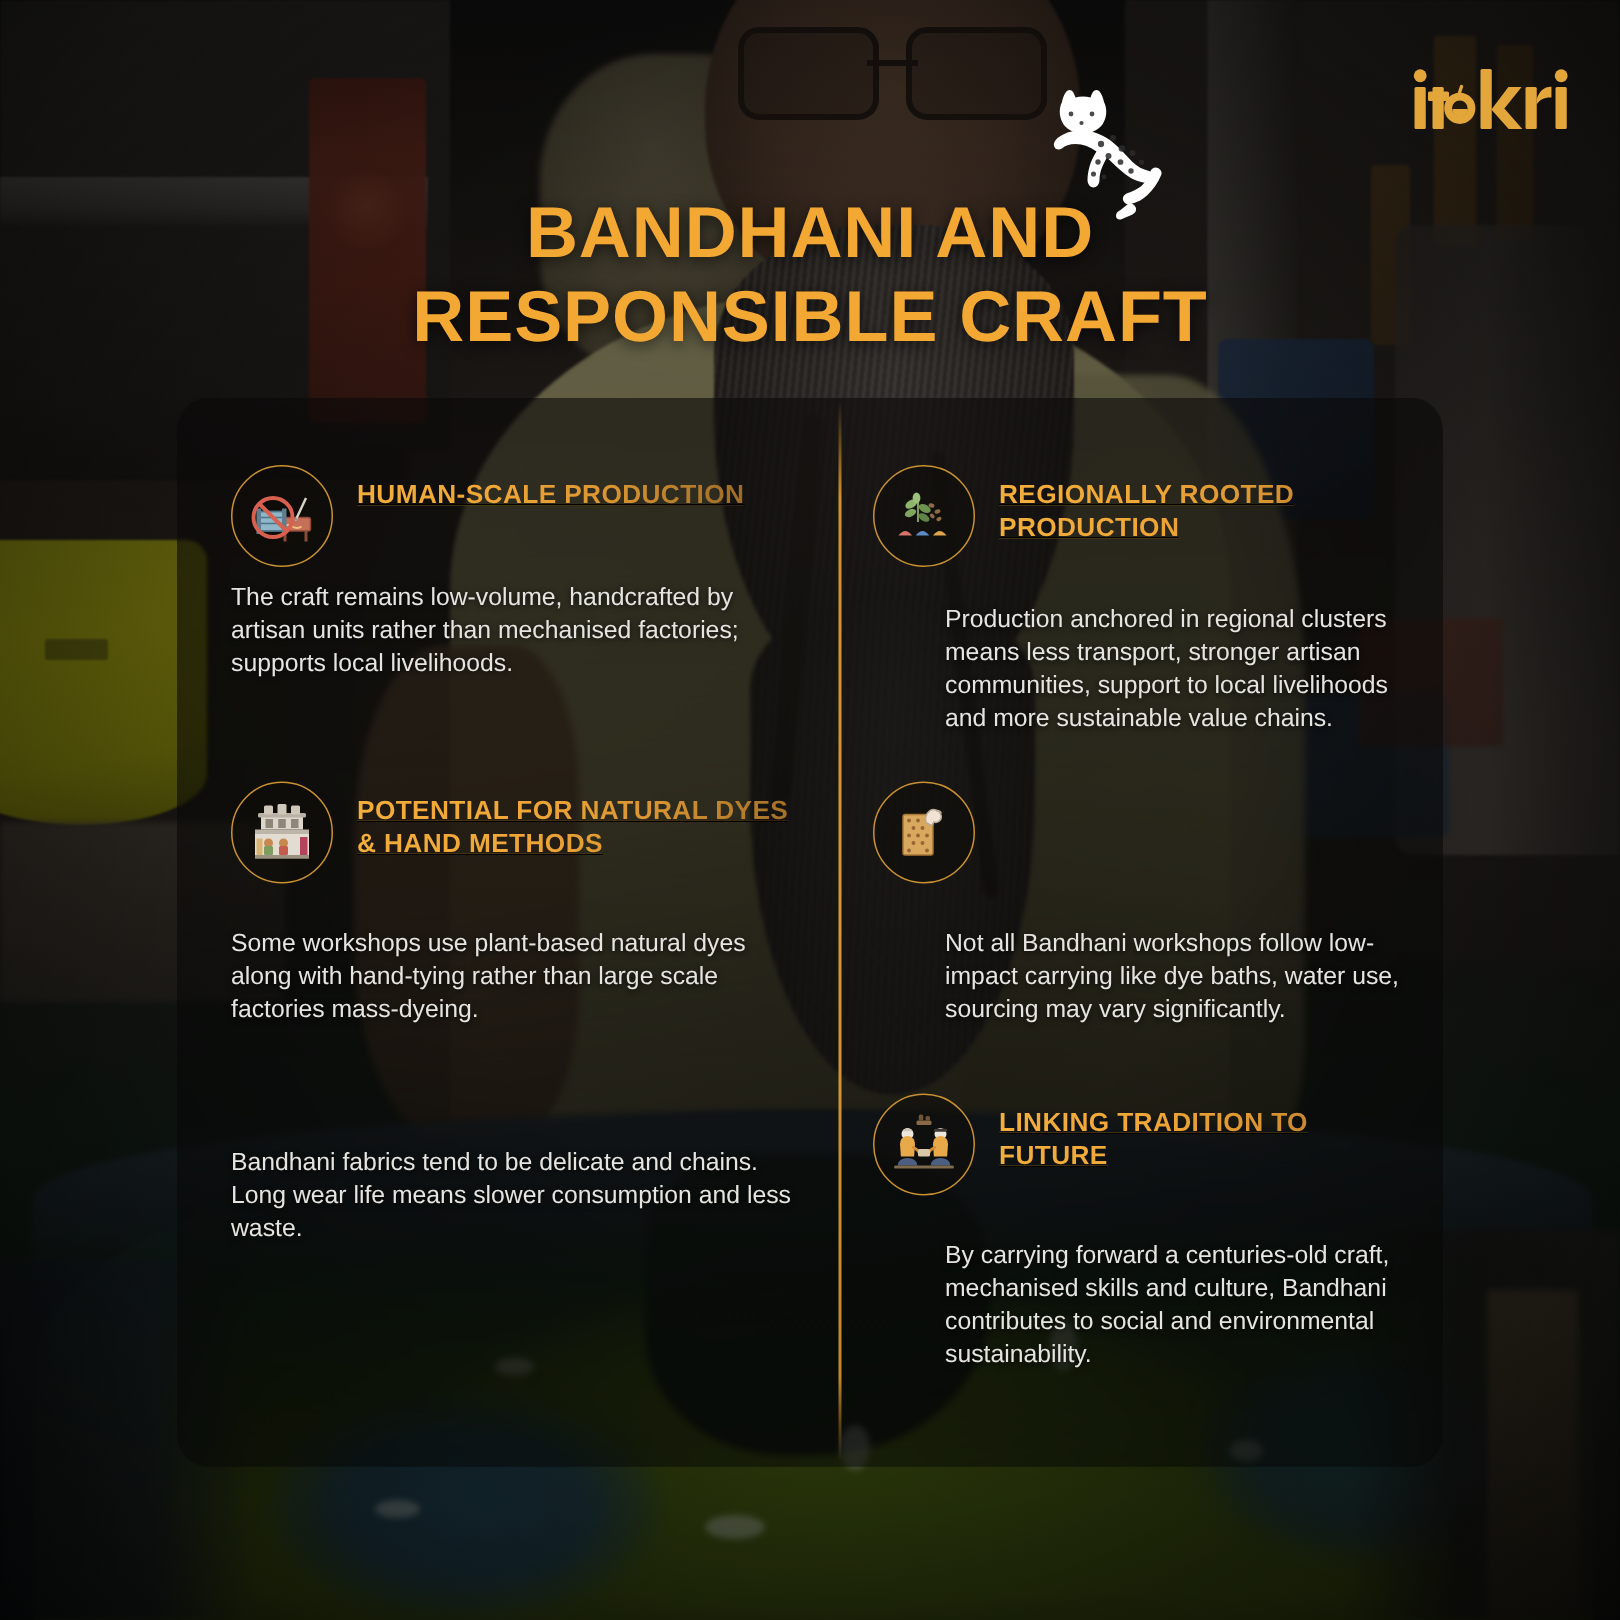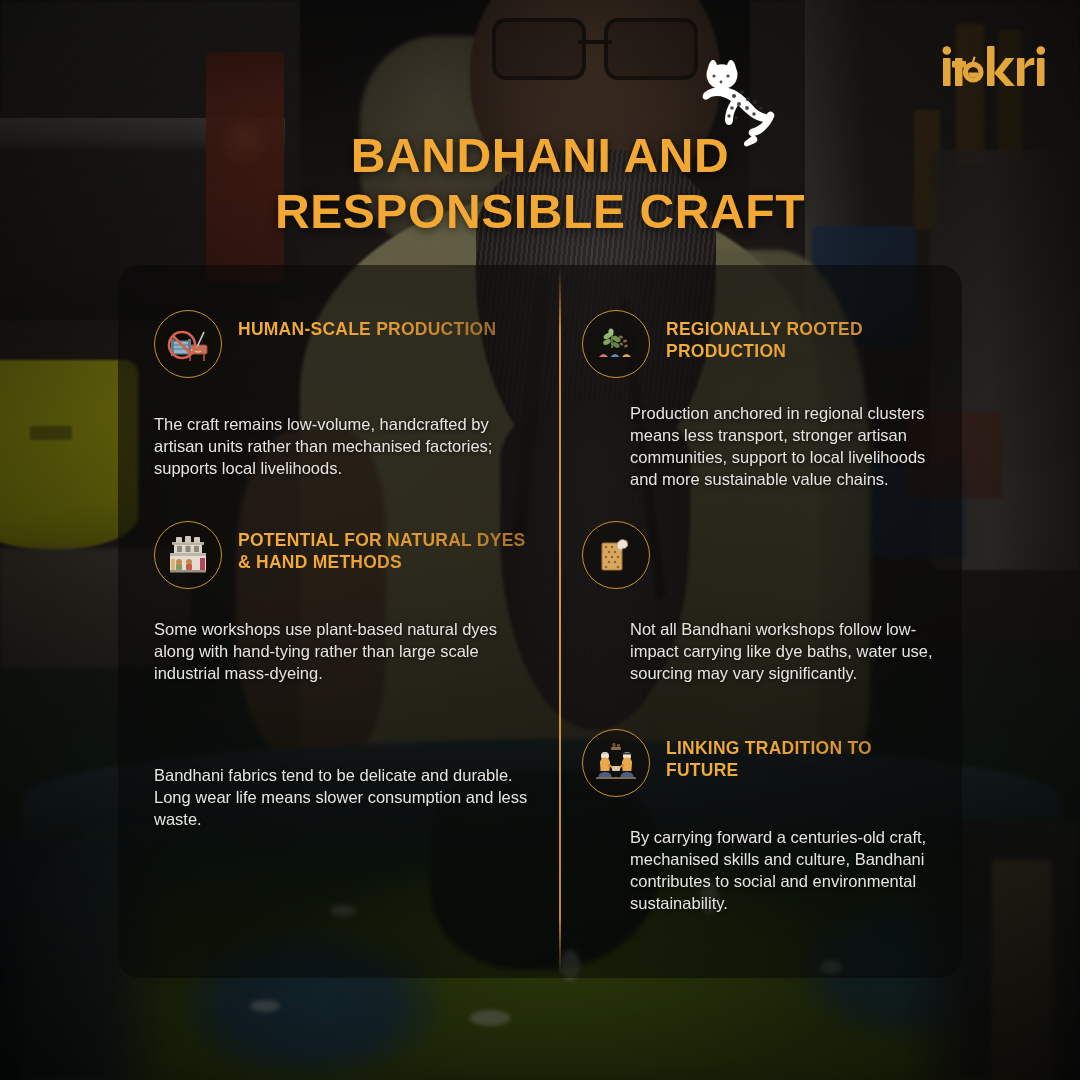--- a/index.html
+++ b/index.html
@@ -149,35 +149,35 @@
 
   .grid{position:absolute;left:118px;top:265px;width:844px;height:713px;
     display:grid;grid-template-columns:441px 403px;grid-template-rows:211px 208px 294px;}
 
   .cell{position:relative;box-sizing:border-box;}
   .cell.c-l{padding:45px 22px 0 36px;}
   .cell.c-r{padding:45px 28px 0 23px;}
   .cell.r2.c-l{padding-top:45px;}
   .cell.r3.c-l{padding-top:45px;}
 
-  .head-row{display:flex;align-items:flex-start;gap:16px;}
+  .head-row{display:flex;align-items:flex-start;gap:16px;text-decoration:underline;}
   .ic{flex:0 0 auto;width:66px;height:66px;border-radius:50%;
     border:1.5px solid #C9912F;
     background:rgba(14,12,10,.55);
     display:flex;align-items:center;justify-content:center;overflow:hidden;position:relative;}
   .ic svg{display:block;}
   .cardtitle{font-weight:800;font-size:17.5px;line-height:1.26;letter-spacing:.25px;
     text-transform:uppercase;padding-top:8px;
     background:linear-gradient(96deg,#F3AE3C 0%,#EFA636 38%,#D99432 66%,#9A6A27 100%);
     -webkit-background-clip:text;background-clip:text;color:transparent;
     -webkit-text-fill-color:transparent;}
   .body{margin-top:18px;font-size:16.5px;line-height:1.33;color:#E6E4E0;
     text-shadow:0 1px 4px rgba(0,0,0,.8);max-width:395px;margin-left:48px;}
   .cell.c-l .body{margin-left:0;}
-  .cell.r1.c-l .body{margin-top:36px;}
+  .cell.r1.c-l .body{margin-top:10px;}
   .cell.r1.c-r .body{margin-top:25px;}
   .cell.r2 .body{margin-top:30px;}
   .cell.r3.c-l .body{margin-top:36px;}
   .cell.r3.c-r .body{margin-top:30px;}
 </style>
 </head>
 <body>
 
 <div id="stage">
 
@@ -374,21 +374,21 @@
             <circle cx="13" cy="29" r="3" fill="#C7884D"></circle>
             <rect x="10" y="31" width="6" height="6" rx="1" fill="#7E9C5E"></rect>
             <circle cx="23" cy="29" r="3" fill="#C7884D"></circle>
             <rect x="20" y="31" width="6" height="6" rx="1" fill="#C45B4C"></rect>
             <rect x="5" y="26" width="4" height="11" fill="#D9B370"></rect>
             <rect x="4" y="37" width="36" height="2.5" fill="#9A927F"></rect>
           </svg>
         </div>
         <div class="cardtitle">POTENTIAL FOR NATURAL DYES &amp; HAND METHODS</div>
       </div>
-      <div class="body">Some workshops use plant-based natural dyes along with hand-tying rather than large scale industrial mass-dyeing.</div>
+      <div class="body">Some workshops use plant-based natural dyes along with hand-tying rather than large scale factories mass-dyeing.</div>
     </div>
 
     <div class="cell r2 c-r">
       <div class="head-row">
         <div class="ic">
           <svg width="44" height="44" viewBox="0 0 44 44" aria-hidden="true">
             <rect x="8" y="10" width="20" height="27" rx="1.5" fill="#D8A85E"></rect>
             <g fill="#8A5A2B" opacity=".85">
               <circle cx="12" cy="14" r="1.3"></circle>
                 <circle cx="18" cy="14" r="1.3"></circle>
@@ -406,21 +406,21 @@
             <rect x="8" y="10" width="20" height="27" rx="1.5" fill="none" stroke="#A77534" stroke-width="1"></rect>
             <path d="M23 12c1-4 4-6 7-5 2 .6 3 2 3.4 3.6.4 1.8-.4 3.4-1.8 4.2-1 .6-2 .6-3 .2l-1.4 2.4-4-2.2z" fill="#F0E3D4" stroke="#B8A794" stroke-width="1"></path>
             <path d="M30 7.5c1.6-.4 3 .4 3.6 1.8" stroke="#B8A794" stroke-width="1" fill="none"></path>
           </svg>
         </div>
       </div>
       <div class="body">Not all Bandhani workshops follow low-impact carrying like dye baths, water use, sourcing may vary significantly.</div>
     </div>
 
     <div class="cell r3 c-l">
-      <div class="body">Bandhani fabrics tend to be delicate and durable. Long wear life means slower consumption and less waste.</div>
+      <div class="body">Bandhani fabrics tend to be delicate and chains. Long wear life means slower consumption and less waste.</div>
     </div>
 
     <div class="cell r3 c-r">
       <div class="head-row">
         <div class="ic">
           <svg width="44" height="44" viewBox="0 0 44 44" aria-hidden="true">
             <rect x="17" y="6" width="10" height="3" rx="1" fill="#8A6A46"></rect>
             <rect x="18.5" y="2" width="3" height="4" rx="1" fill="#6E5335"></rect>
             <rect x="23" y="3" width="3" height="3" rx="1" fill="#6E5335"></rect>
 

